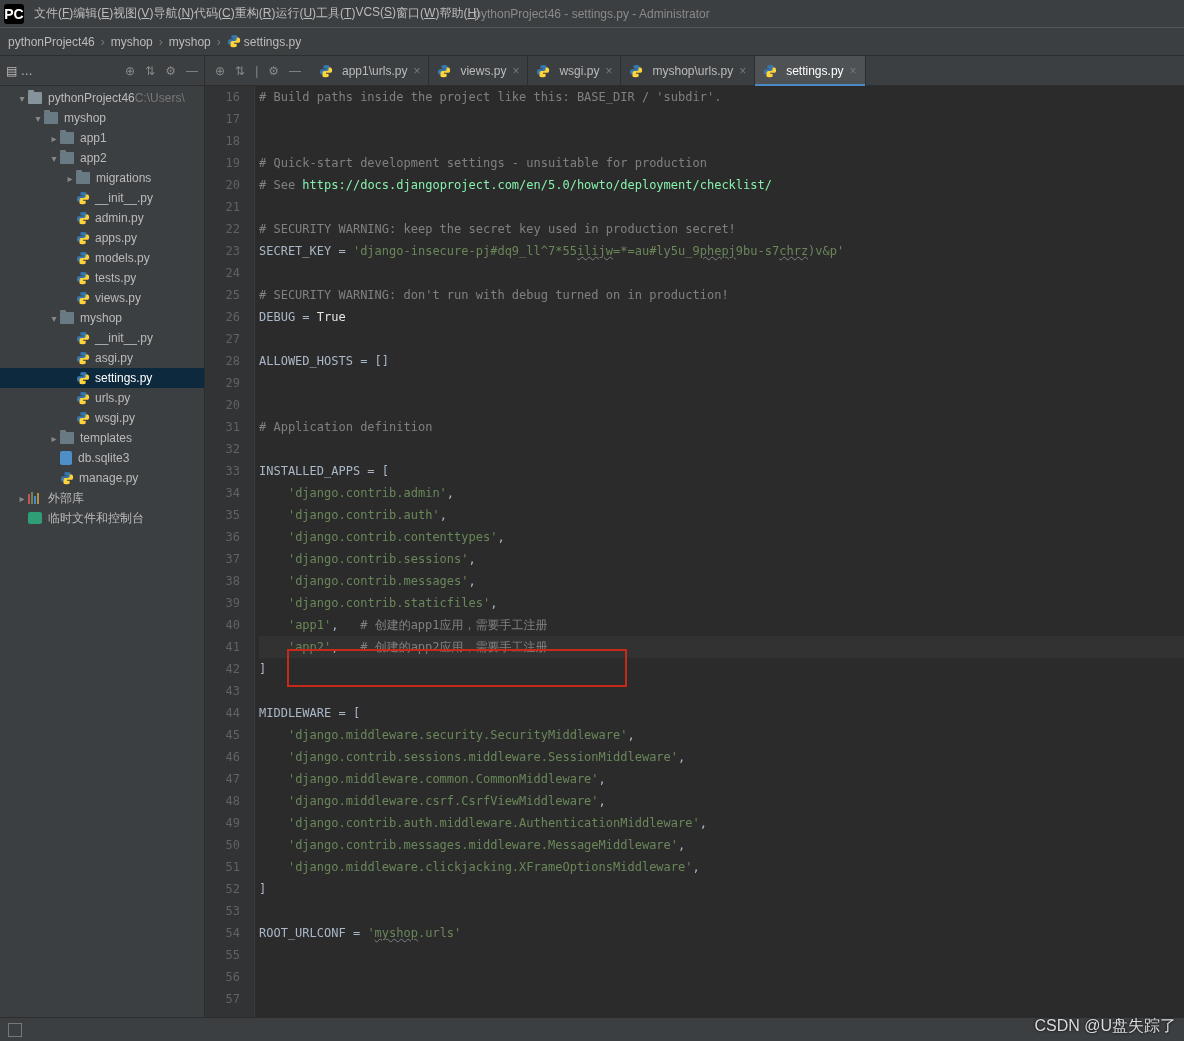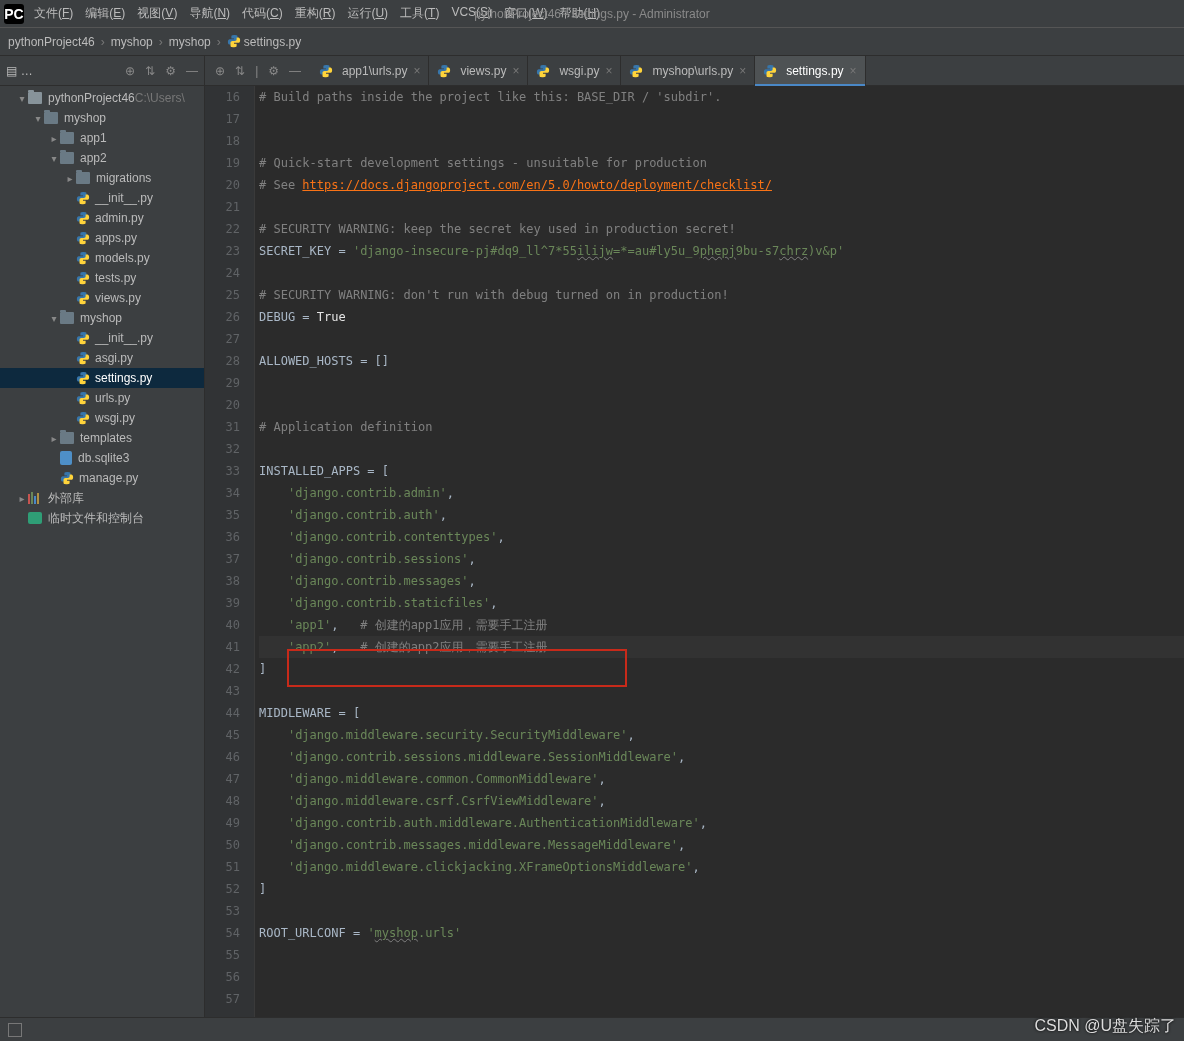--- a/index.html
+++ b/index.html
@@ -1,19 +1,19 @@
 <!DOCTYPE html>
 <html><head>
 <meta charset="utf-8">
 <style>
   * { box-sizing: border-box; margin: 0; padding: 0; }
   body { font-family: "Microsoft YaHei", sans-serif; font-size: 12px; background: #2b2b2b; color: #a9b7c6; width: 1184px; height: 1041px; overflow: hidden; position: relative; }
   .titlebar { height: 28px; background: #3c3f41; display: flex; align-items: center; padding: 0 4px; border-bottom: 1px solid #555; }
   .titlebar .logo { width: 20px; height: 20px; background: #000; border-radius: 3px; display: flex; align-items: center; justify-content: center; color: #fff; font-size: 14px; font-weight: bold; margin-right: 10px; }
-  .menu { display: flex; gap: 12px; color: #bbb; }
+  .menu { display: flex; color: #bbb; }
   .menu span u { text-decoration: underline; }
   .wtitle { position: absolute; left: 50%; transform: translateX(-50%); color: #8a8a8a; }
   .breadcrumbs { height: 28px; background: #3c3f41; display: flex; align-items: center; padding: 0 8px; border-bottom: 1px solid #2d2d2d; color: #bbb; gap: 4px; }
   .breadcrumbs .sep::before { content: "\203A"; color: #777; margin: 0 2px; }
   .py-icon { width: 14px; height: 14px; display: inline-block; vertical-align: -2px; margin-right: 3px; }
   .py-icon svg { width: 100%; height: 100%; }
   .main { display: flex; height: calc(100% - 28px - 28px - 24px); }
   .side { width: 205px; background: #3c3f41; display: flex; flex-direction: column; border-right: 1px solid #2d2d2d; }
   .side-head { height: 30px; display: flex; align-items: center; justify-content: space-between; padding: 0 6px; border-bottom: 1px solid #2d2d2d; }
   .side-head .lft { display:flex; align-items:center; gap:4px; color:#bbb;}
@@ -36,21 +36,21 @@
   .tabzone .tbicons { display:flex; align-items:center; gap:10px; padding:0 10px; color:#888;}
   .tab { display:flex; align-items:center; padding:0 8px; gap:6px; color:#bbb; border-right:1px solid #2d2d2d; position:relative;}
   .tab .x { color:#777; cursor:pointer; }
   .tab.active { background:#4e5254; color:#fff; }
   .tab.active::after{content:"";position:absolute;left:0;right:0;bottom:-1px;height:2px;background:#4a88c7;}
   .editor { flex:1; display:flex; overflow:hidden; font-family: Consolas, monospace; font-size: 12px; line-height: 22px; }
   .gutter { width: 50px; text-align: right; color: #606366; padding-right: 14px; background:#313335; border-right: 1px solid #3a3a3a; }
   .code { flex:1; position:relative; padding-left: 4px; }
   .gline { height:22px; }
   .cline { height:22px; white-space: pre; position:relative; }
-  .c-default{color:#a9b7c6}.c-comment{color:#808080}.c-keyword{color:#e5e5e5}.c-string{color:#6a8759}.c-link{color:#f97316;text-decoration:underline}.c-op{color:#a9b7c6}.c-purple{color:#9876aa}
+  .c-default{color:#a9b7c6}.c-comment{color:#808080}.c-keyword{color:#e5e5e5}.c-string{color:#6a8759}.c-link{color:#86efac;}.c-op{color:#a9b7c6}.c-purple{color:#9876aa}
   .u-wavy{text-decoration:underline wavy #808080;text-decoration-thickness:1px;}
   .redbox{position:absolute;border:2px solid #c82a1a;pointer-events:none;}
   .cursor-line{background:#323232;}
   .status { height:24px; background:#3c3f41; border-top:1px solid #2d2d2d; display:flex; align-items:center; padding:0 8px;}
   .status .sq{width:14px;height:14px;border:1px solid #777;}
   .watermark{position:absolute;right:8px;bottom:4px;color:#ddd;font-size:16px;font-family:sans-serif;text-shadow:0 0 3px #000;}
 </style>
 </head>
 <body>
 

